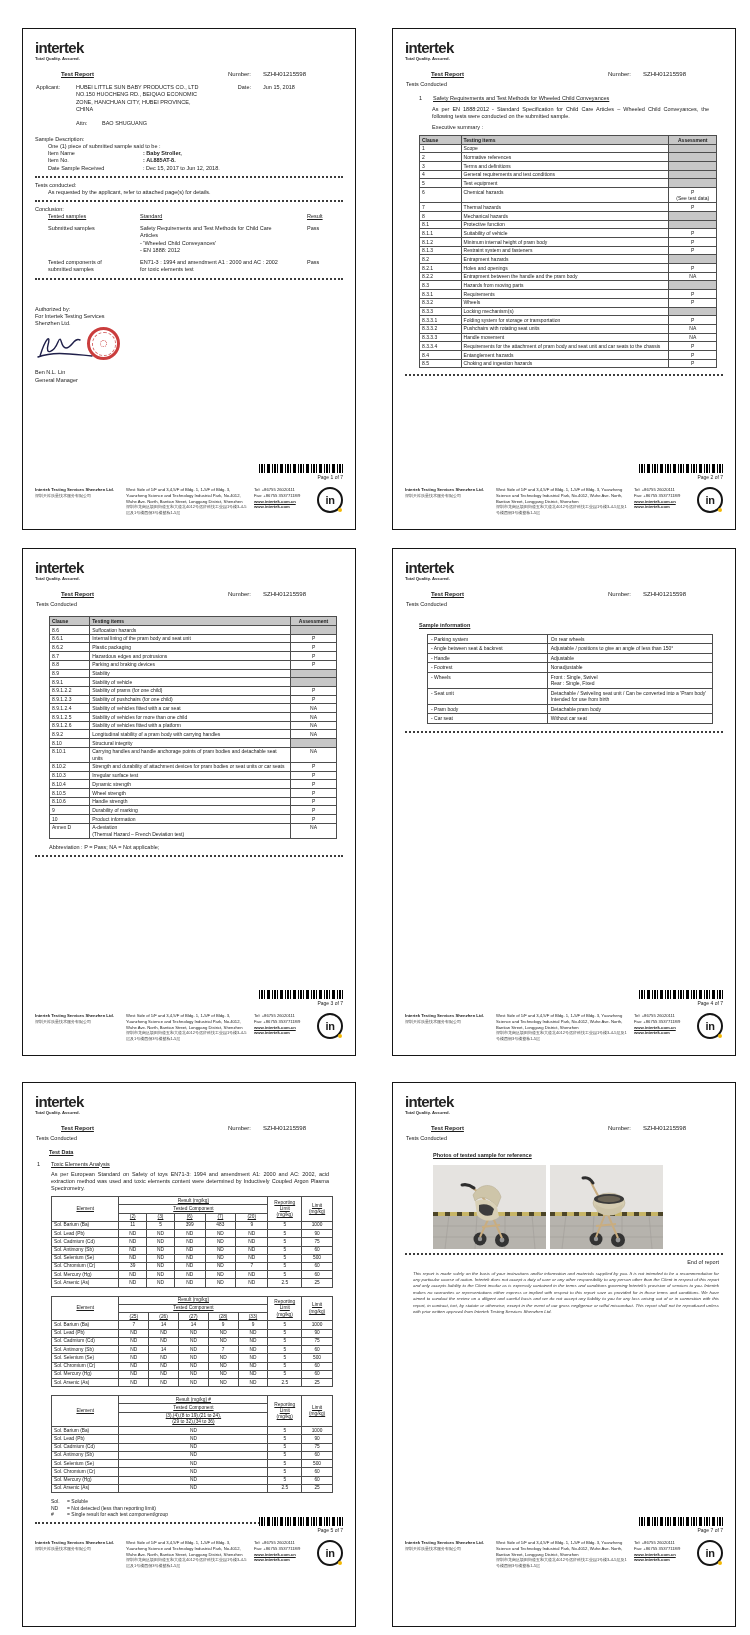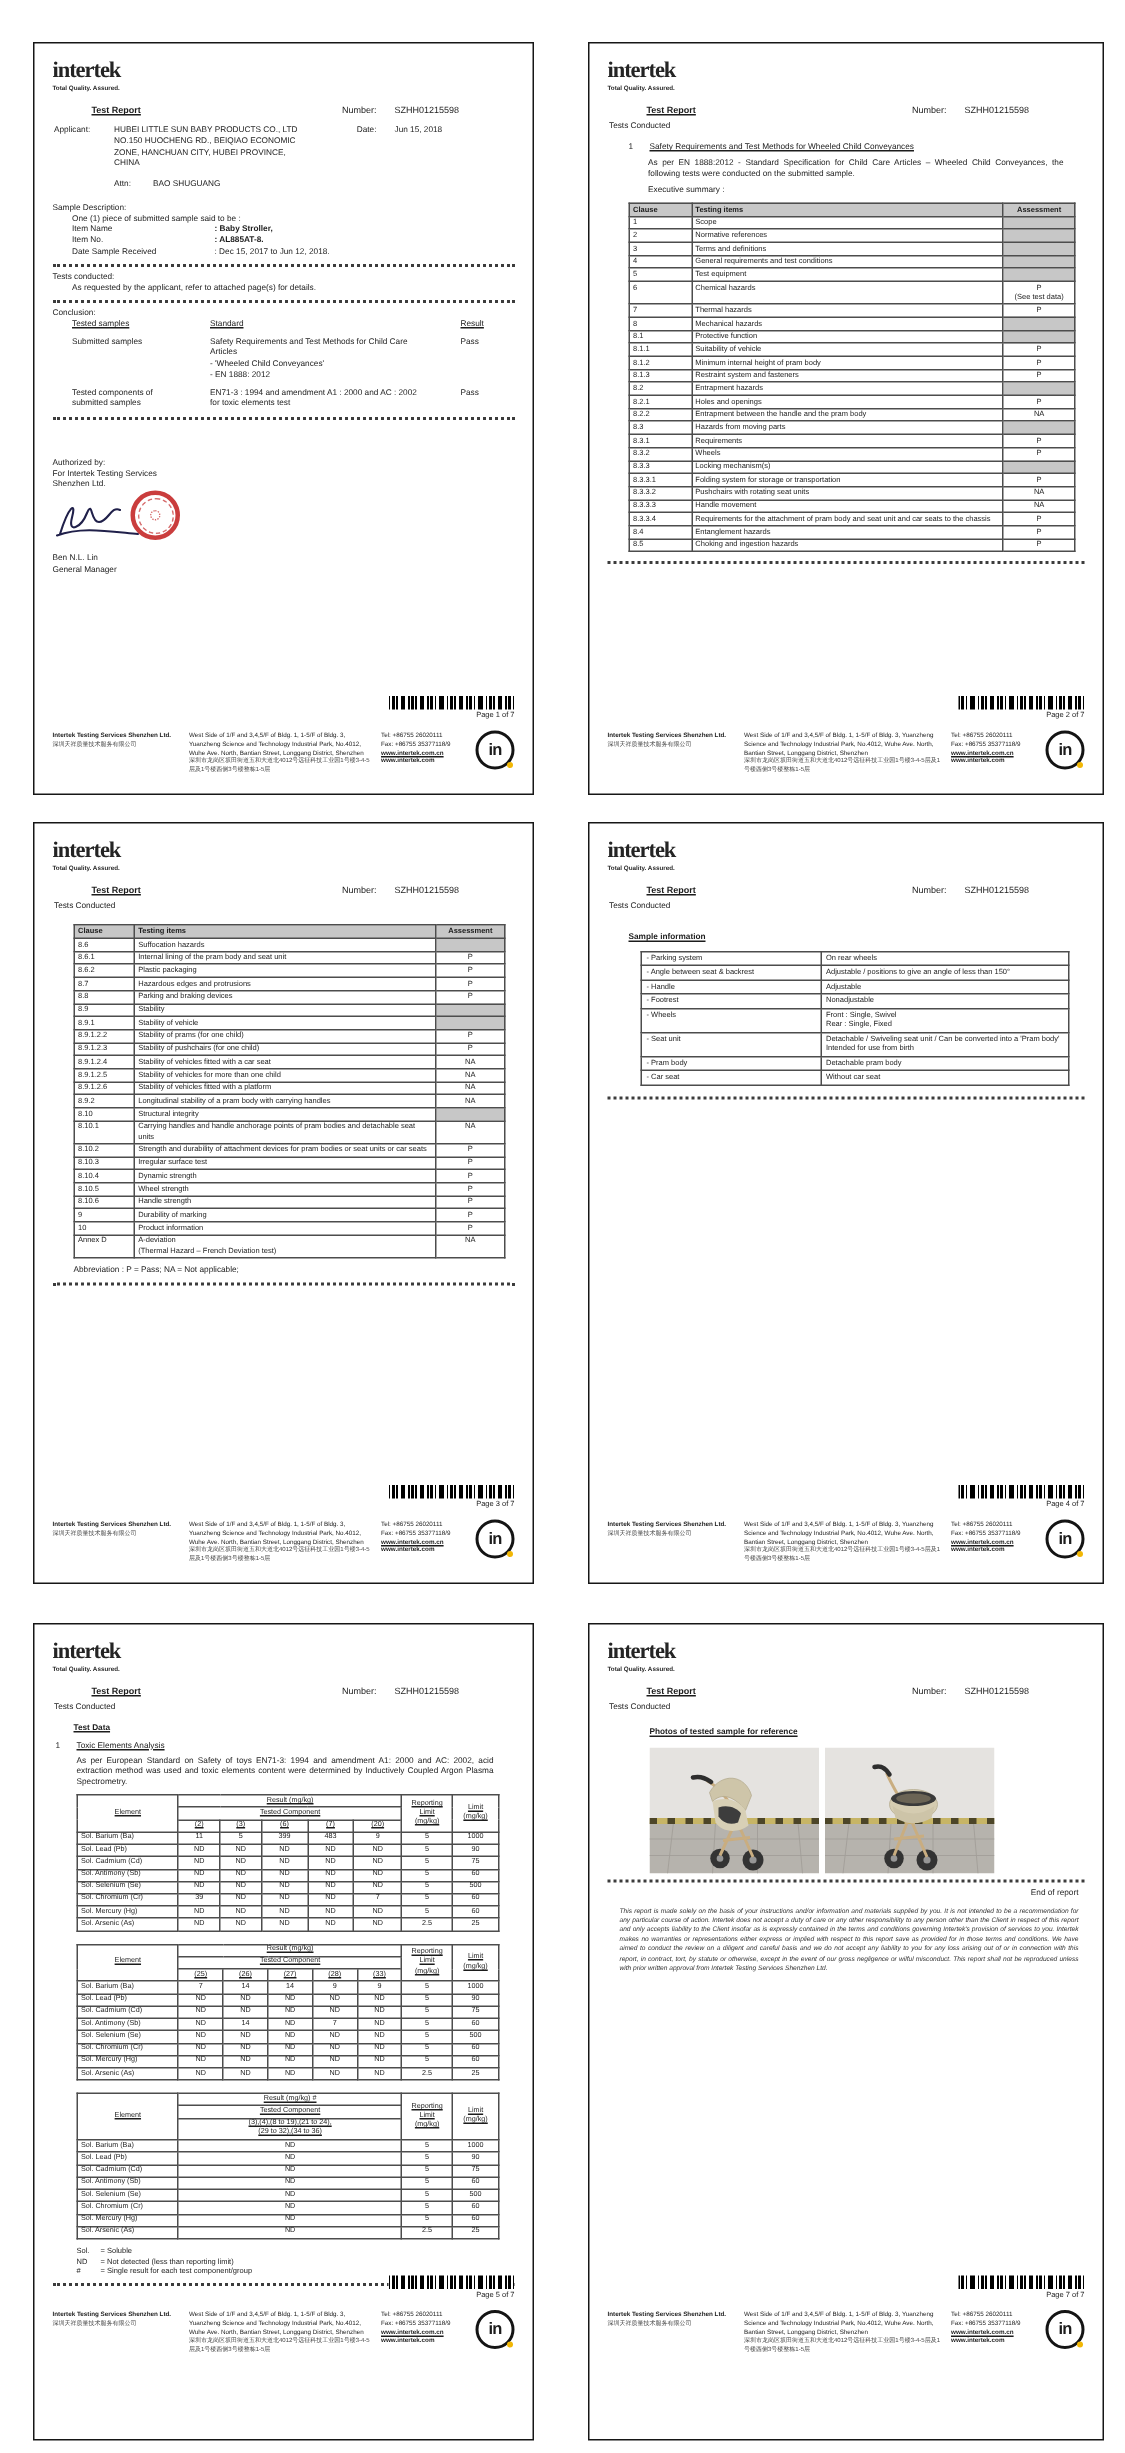--- a/index.html
+++ b/index.html
@@ -6,21 +6,21 @@
   #canvas{position:relative;width:750px;height:1635px;background:#ffffff;overflow:hidden;
           font-family:"Liberation Sans","DejaVu Sans",sans-serif;color:#1c1c1c;}
   .page{position:absolute;background:#fff;border:1.5px solid #161616;box-sizing:border-box;
         padding:11px 12px;font-size:5.5px;line-height:1.3;}
   .p1{left:22px;top:28px;width:334px;height:502px;}
   .p2{left:392px;top:28px;width:344px;height:502px;}
   .p3{left:22px;top:548px;width:334px;height:508px;}
   .p4{left:392px;top:548px;width:344px;height:508px;}
   .p5{left:22px;top:1082px;width:334px;height:545px;}
   .p6{left:392px;top:1082px;width:344px;height:545px;}
-  .logo{font-size:15px;font-weight:bold;letter-spacing:-0.7px;color:#242424;line-height:1;font-family:Liberation Serif, serif;}
+  .logo{font-size:15px;font-weight:bold;letter-spacing:-0.7px;color:#242424;line-height:1;}
   .tagline{font-size:4.2px;font-weight:bold;color:#2a2a2a;margin-top:1px;}
   .trow{display:flex;align-items:flex-start;margin:10px 0 2px 0;font-size:6px;}
   .trtitle{font-weight:bold;text-decoration:underline;margin-left:26px;}
   .numlab{margin-left:auto;}
   .numval{width:80px;margin-left:12px;}
   .tcline{margin:2px 0 7px 1px;}
   .dotline{border-top:2px dotted #3c3c3c;margin:4px 0;}
   .u{text-decoration:underline;}
   .b{font-weight:bold;}
   .pre{white-space:pre-line;}

